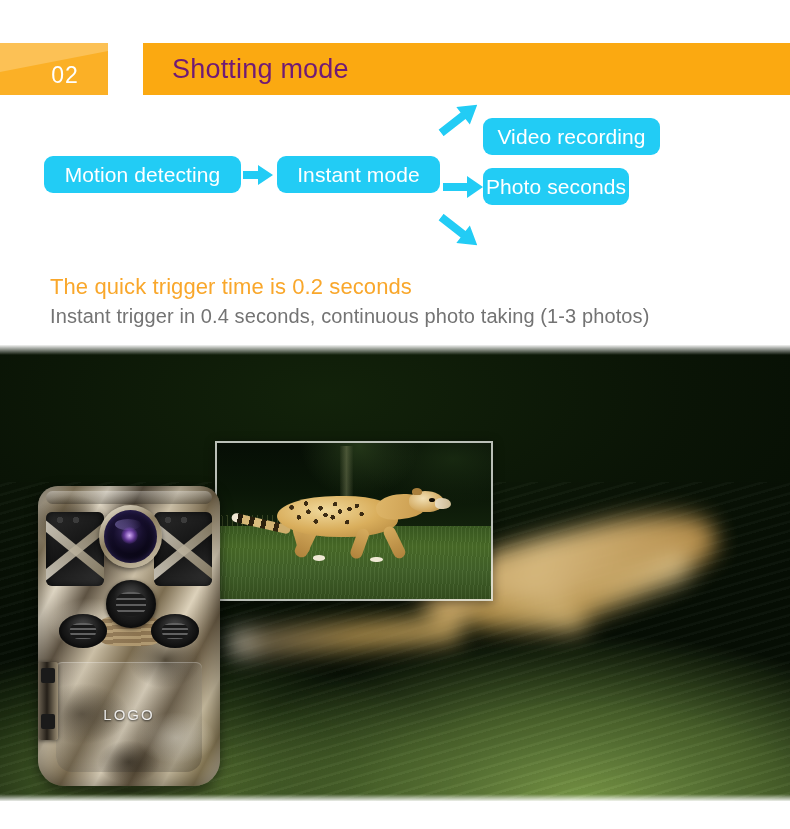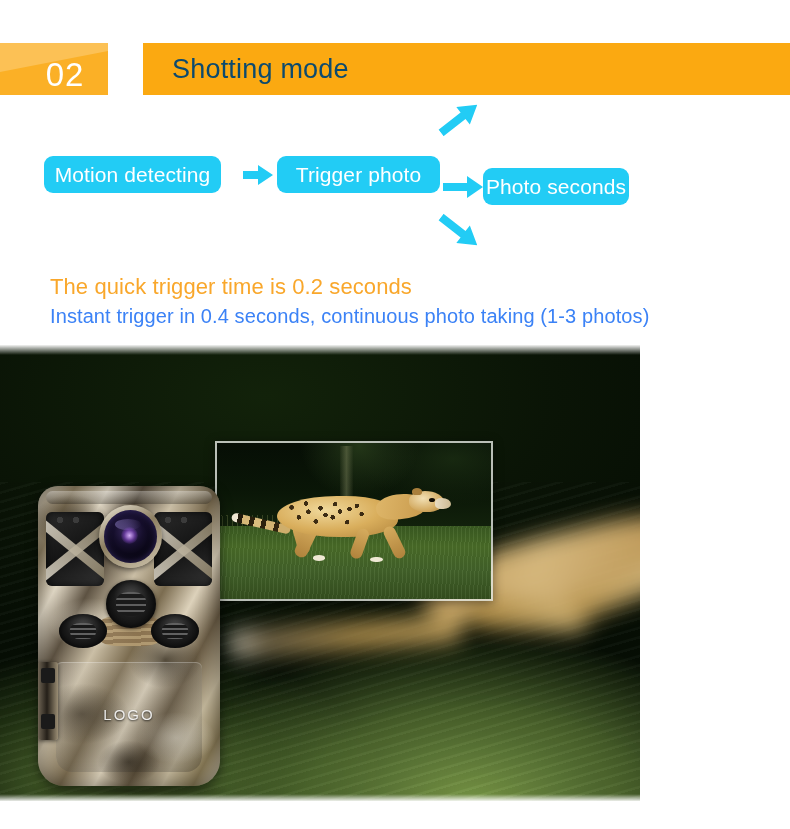--- a/index.html
+++ b/index.html
@@ -28,68 +28,68 @@
   }
   .num-box .sheen {
     position: absolute; left: -10px; top: -14px; width: 140px; height: 44px;
     background: rgba(255,255,255,0.22);
     transform: rotate(-11deg);
     transform-origin: left top;
   }
   .num-box .num {
     position: absolute; left: 0; top: 0; width: 108px; height: 64px;
     display: flex; align-items: center; justify-content: center;
-    color: #ffffff; font-size: 33px; letter-spacing: 1px; font-weight: 400;
+    color: #ffffff; font-size: 23px; letter-spacing: 1px; font-weight: 400;
     padding-left: 22px; box-sizing: border-box;
   }
   .title-bar {
     position: absolute; left: 143px; top: 0; width: 647px; height: 52px;
     background: #FBA911;
   }
   .title-bar .title {
     position: absolute; left: 29px; top: 0; height: 52px;
     display: flex; align-items: center;
-    color: #0c4a6e; font-size: 27px; font-weight: 400; letter-spacing: 0.2px;
+    color: #701a75; font-size: 27px; font-weight: 400; letter-spacing: 0.2px;
   }
 
   
   .flow { position: absolute; left: 0; top: 0; width: 790px; height: 270px; }
   .chip {
     position: absolute;
     background: #22CCF5;
     border-radius: 9px;
     color: #ffffff;
     font-size: 21px;
     display: flex; align-items: center; justify-content: center;
     box-sizing: border-box;
     white-space: nowrap;
     letter-spacing: 0.1px;
   }
-  .chip-motion     { left: 44px;  top: 156px; width: 177px; height: 37px; }
+  .chip-motion     { left: 44px;  top: 156px; width: 197px; height: 37px; }
   .chip-trigger    { left: 277px; top: 156px; width: 163px; height: 37px; }
   .chip-video      { left: 483px; top: 118px; width: 177px; height: 37px; }
   .chip-photo      { left: 483px; top: 168px; width: 146px; height: 37px; }
   .chip-continuous { left: 483px; top: 218px; width: 274px; height: 37px; }
 
   .arrow { position: absolute; }
   .arrow svg { display: block; }
 
   
   .headline {
     position: absolute; left: 50px; top: 274px;
     color: #F9A72B; font-size: 22px; letter-spacing: 0.1px; white-space: nowrap;
   }
   .subline {
     position: absolute; left: 50px; top: 305px;
-    color: #3b82f6; font-size: 20px; letter-spacing: 0.1px; white-space: nowrap;
+    color: #737373; font-size: 20px; letter-spacing: 0.1px; white-space: nowrap;
   }
 
   
   .stage {
-    position: absolute; left: 0; top: 345px; width: 640px; height: 456px;
+    position: absolute; left: 0; top: 345px; width: 790px; height: 456px;
     overflow: hidden;
     background: #0c4a6e;
   }
   .stage-bg {
     position: absolute; left: -4%; top: -4%; width: 108%; height: 108%;
     background:
       radial-gradient(ellipse 58% 44% at 72% 96%, rgba(126,158,74,0.95) 0%, rgba(96,126,56,0.7) 42%, rgba(40,60,22,0) 76%),
       radial-gradient(ellipse 46% 34% at 22% 92%, rgba(108,140,62,0.85) 0%, rgba(60,86,34,0.45) 52%, rgba(30,46,16,0) 80%),
       radial-gradient(ellipse 70% 54% at 42% 14%, rgba(18,34,10,1) 0%, rgba(10,20,6,1) 60%, rgba(6,14,4,1) 100%),
       linear-gradient(168deg, #0b1406 0%, #101c08 30%, #2c4416 58%, #52702c 78%, #3f5a21 100%);
@@ -408,41 +408,44 @@
       <span>Motion detecting</span>
     </div>
 
     <div class="arrow" style="left:243px; top:163px;">
       <svg width="30" height="24" viewBox="0 0 30 24">
         <path d="M0 8 L15 8 L15 2 L30 12 L15 22 L15 16 L0 16 Z" fill="#22CCF5"></path>
       </svg>
     </div>
 
     <div class="chip chip-trigger">
-      <span>Trigger photo</span>
+      <span>Instant mode</span>
     </div>
 
     <div class="arrow" style="left:441px; top:121px; transform:rotate(-38deg); transform-origin:left center;">
       <svg width="46" height="24" viewBox="0 0 46 24">
         <path d="M0 8 L28 8 L28 1 L46 12 L28 23 L28 16 L0 16 Z" fill="#22CCF5"></path>
       </svg>
     </div>
 
     <div class="arrow" style="left:443px; top:175px;">
       <svg width="40" height="24" viewBox="0 0 40 24">
         <path d="M0 8 L24 8 L24 1 L40 12 L24 23 L24 16 L0 16 Z" fill="#22CCF5"></path>
       </svg>
     </div>
 
     <div class="arrow" style="left:441px; top:205px; transform:rotate(38deg); transform-origin:left center;">
       <svg width="46" height="24" viewBox="0 0 46 24">
         <path d="M0 8 L28 8 L28 1 L46 12 L28 23 L28 16 L0 16 Z" fill="#22CCF5"></path>
       </svg>
     </div>
 
+    <div class="chip chip-video">
+      <span>Video recording</span>
+    </div>
     <div class="chip chip-photo">
       <span>Photo seconds</span>
     </div>
   </div>
 
   <div class="headline">The quick trigger time is 0.2 seconds</div>
   <div class="subline">Instant trigger in 0.4 seconds, continuous photo taking (1-3 photos)</div>
 
   <div class="stage">
     <div class="stage-bg"></div>

